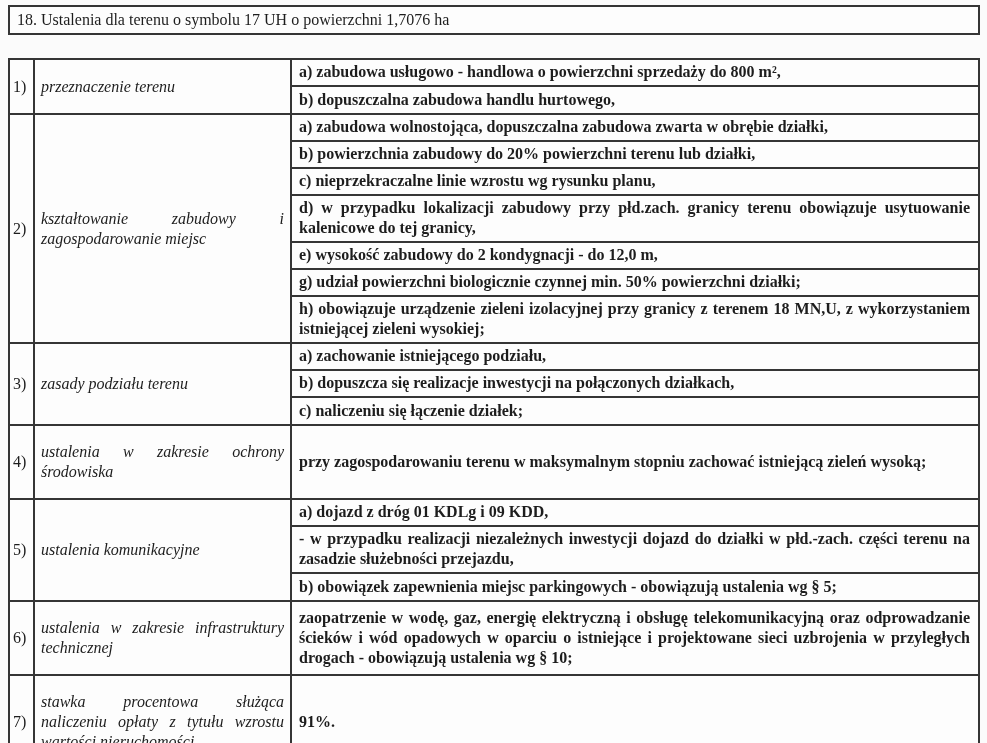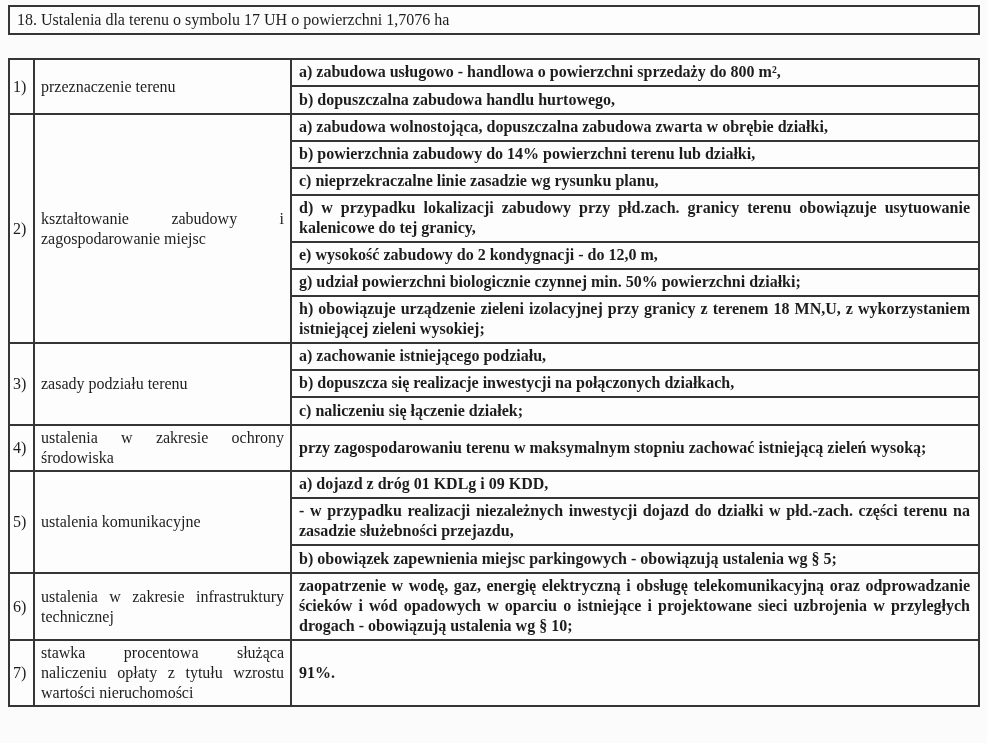--- a/index.html
+++ b/index.html
@@ -39,23 +39,24 @@
     border-right: 2px solid #353535;
     display: flex;
     align-items: center;
     padding: 2px 1px 2px 3px;
     font-size: 16px;
   }
   .cell-label {
     border-right: 2px solid #353535;
     display: flex;
     align-items: center;
-    padding: 2px 6px;
+    padding: 16px 6px;
     font-size: 16px;
     line-height: 20px;
+    font-style: italic;
   }
   .jtext { width: 100%; text-align: justify; }
 
   .cell-items { display: flex; flex-direction: column; }
   .item {
     flex: 1 1 auto;
     display: flex;
     align-items: center;
     padding: 2px 8px 3px 7px;
     font-size: 16px;
@@ -93,24 +94,24 @@
     <div class="trow">
       <div class="cell-num">2)</div>
       <div class="cell-label">
         <span class="jtext">kształtowanie zabudowy i zagospodarowanie miejsc</span>
       </div>
       <div class="cell-items">
         <div class="item">
             <span class="jtext">a) zabudowa wolnostojąca, dopuszczalna zabudowa zwarta w obrębie działki,</span>
           </div>
         <div class="item">
-            <span class="jtext">b) powierzchnia zabudowy do 14% powierzchni terenu lub działki,</span>
+            <span class="jtext">b) powierzchnia zabudowy do 20% powierzchni terenu lub działki,</span>
           </div>
         <div class="item">
-            <span class="jtext">c) nieprzekraczalne linie zasadzie wg rysunku planu,</span>
+            <span class="jtext">c) nieprzekraczalne linie wzrostu wg rysunku planu,</span>
           </div>
         <div class="item">
             <span class="jtext">d) w przypadku lokalizacji zabudowy przy płd.zach. granicy terenu obowiązuje usytuowanie kalenicowe do tej granicy,</span>
           </div>
         <div class="item">
             <span class="jtext">e) wysokość zabudowy do 2 kondygnacji - do 12,0 m,</span>
           </div>
         <div class="item">
             <span class="jtext">g) udział powierzchni biologicznie czynnej min. 50% powierzchni działki;</span>
           </div>

